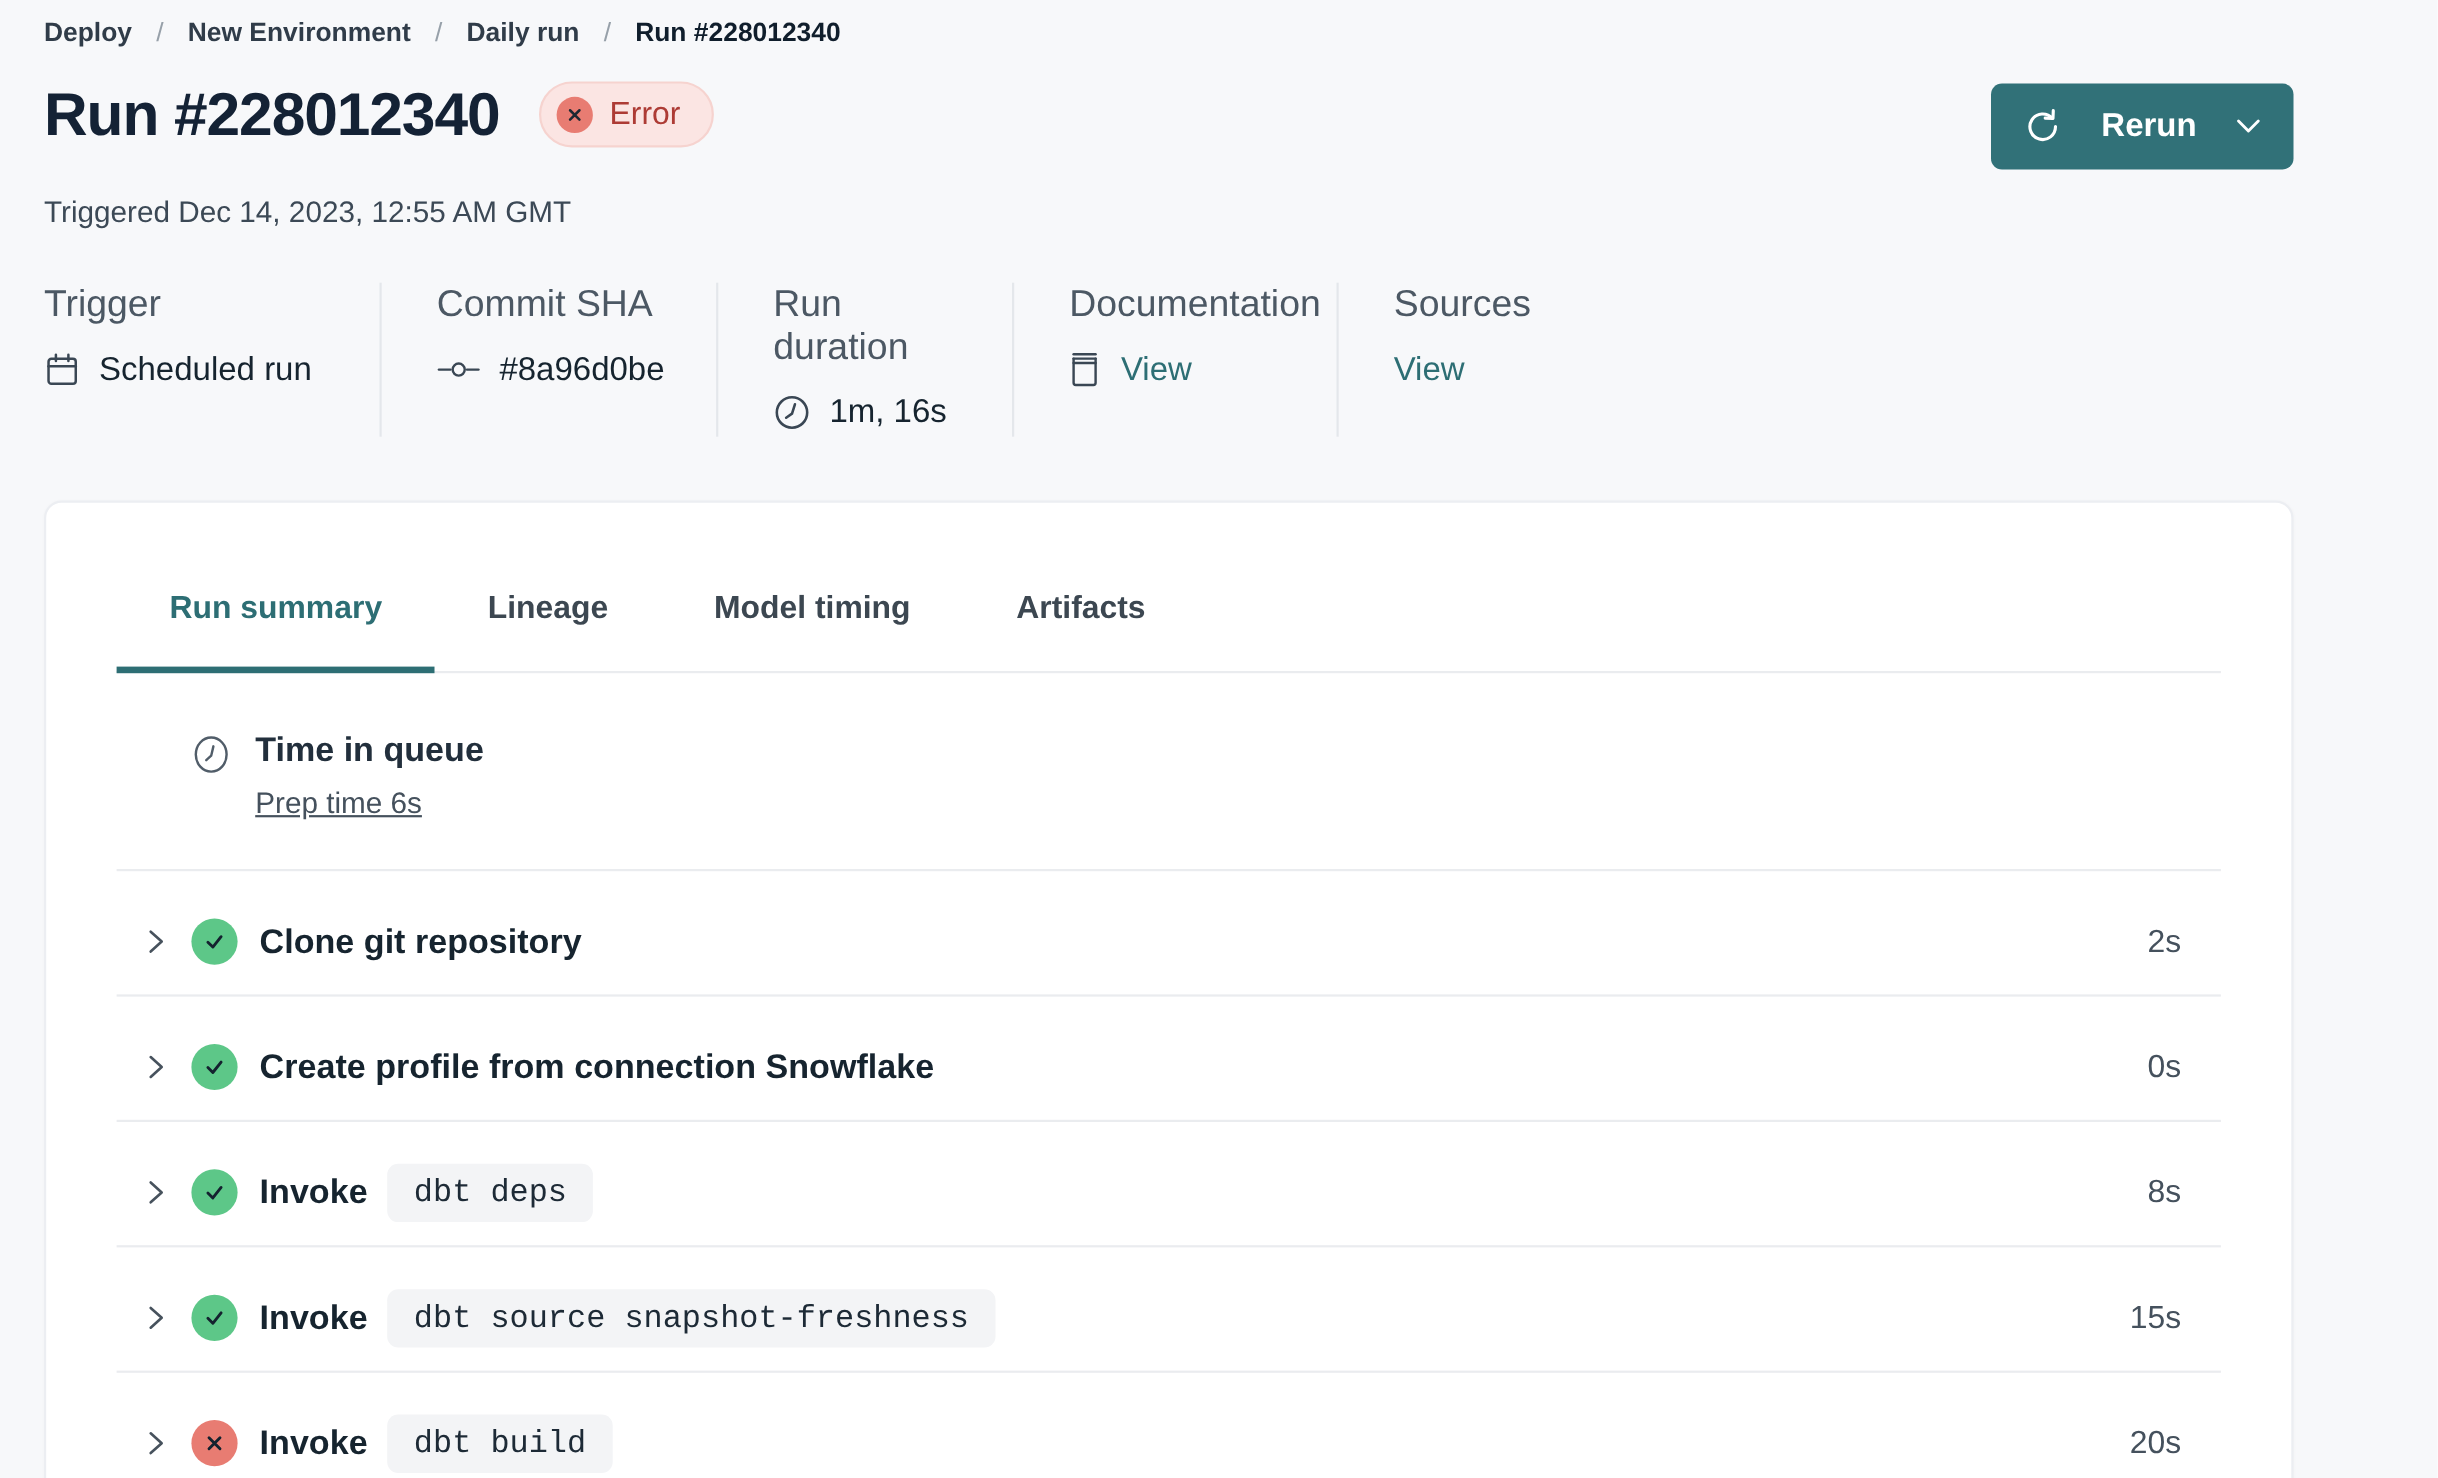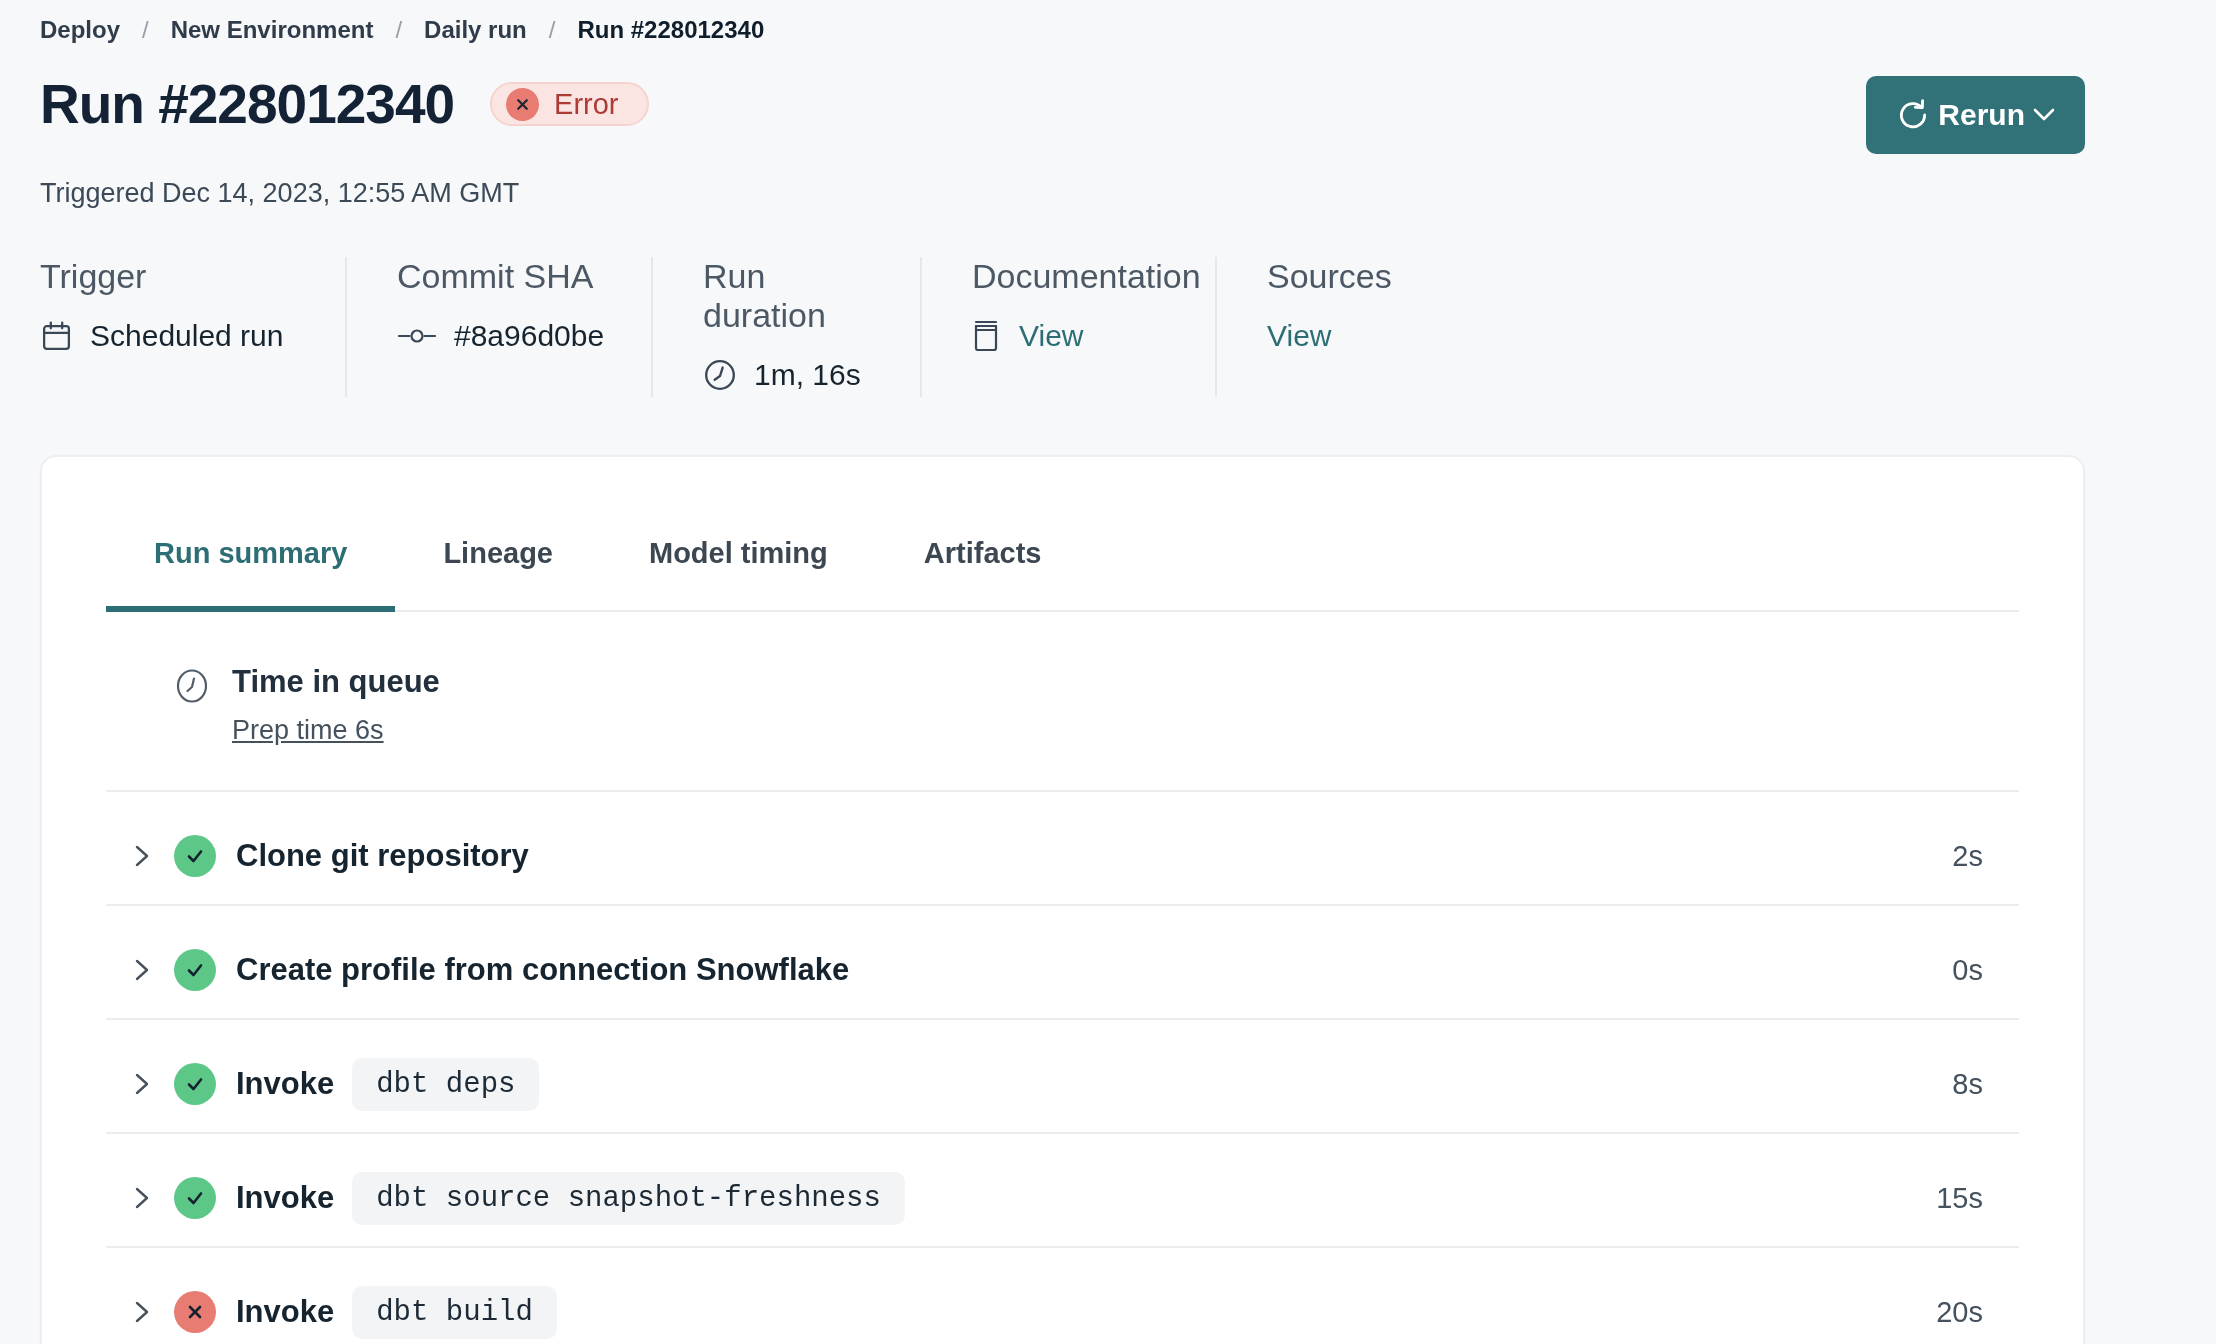--- a/index.html
+++ b/index.html
@@ -29,24 +29,24 @@
   
   .breadcrumb{padding-top:16px;display:flex;align-items:flex-start;gap:22px;font-size:24px;font-weight:700;color:#303c49;}
   .crumb{cursor:pointer;}
   .crumb-sep{color:#97a0a9;font-weight:400;font-size:24px;}
   .crumb.current{color:#101e2c;}
 
   
   .header-row{margin-top:30px;display:flex;align-items:flex-start;}
   .title-group{display:flex;align-items:center;gap:36px;}
   .page-title{font-size:55px;font-weight:700;color:#142235;margin:0;letter-spacing:-1px;line-height:1.1;}
-  .status-pill{height:44px;border-radius:30px;background:var(--error-badge-bg);border:2px solid var(--error-badge-border);display:inline-flex;align-items:center;gap:15px;padding:0 28px 0 14px;}
+  .status-pill{height:60px;border-radius:30px;background:var(--error-badge-bg);border:2px solid var(--error-badge-border);display:inline-flex;align-items:center;gap:15px;padding:0 28px 0 14px;}
   .pill-dot{width:33px;height:33px;border-radius:50%;background:var(--error-red);display:flex;align-items:center;justify-content:center;flex:none;}
   .pill-label{font-size:29px;color:var(--error-badge-text);}
-  .rerun-btn{margin-left:auto;margin-top:2px;height:78px;padding:0 30px;background:var(--button-teal);border:none;border-radius:10px;color:#fff;display:flex;align-items:center;gap:8px;font-size:30px;font-weight:700;font-family:inherit;cursor:pointer;}
+  .rerun-btn{margin-left:auto;margin-top:2px;height:78px;padding:0 30px;background:var(--button-teal);border:none;border-radius:10px;color:#fff;display:flex;align-items:center;gap:36px;font-size:30px;font-weight:700;font-family:inherit;cursor:pointer;}
   .triggered{margin-top:24px;font-size:27px;color:#3c4956;}
 
   
   .meta-row{margin-top:48px;display:flex;}
   .meta-col{padding-right:30px;}
   .meta-col + .meta-col{border-left:2px solid #e4e7eb;padding-left:50px;}
   .mw0{width:305px;} .mw1{width:306px;} .mw2{width:269px;} .mw3{width:295px;}
   .meta-label{font-size:34px;color:var(--gray-label);}
   .meta-value{margin-top:18px;display:flex;align-items:center;gap:17px;font-size:30px;color:var(--navy);height:44px;}
   .meta-value .micon{flex:none;display:flex;align-items:center;}

